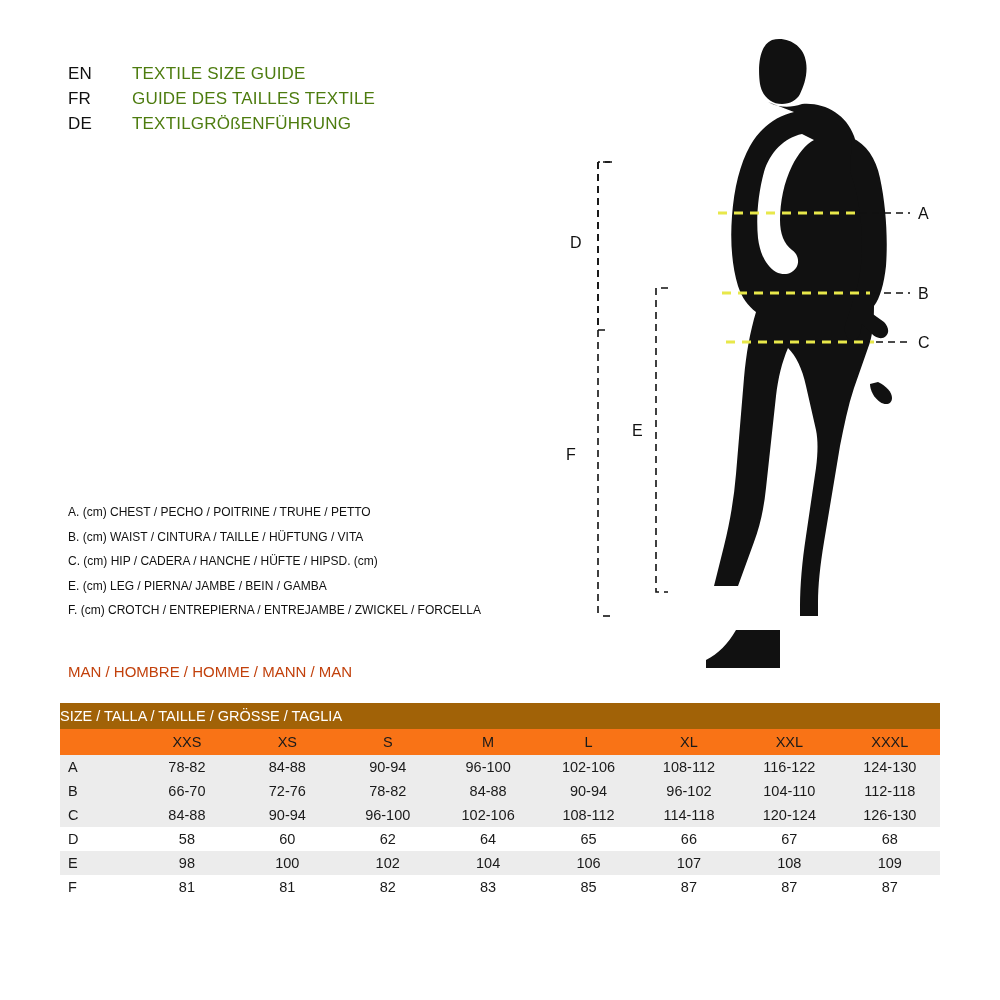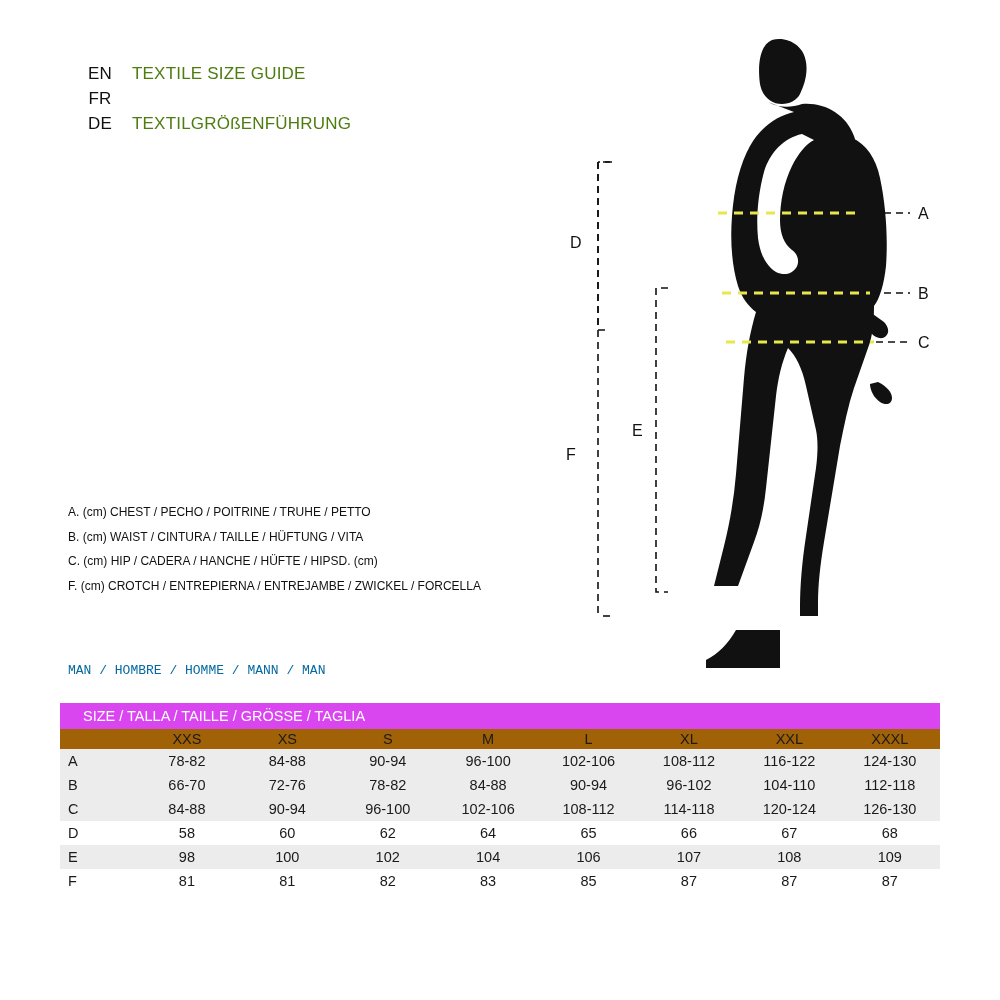--- a/index.html
+++ b/index.html
@@ -27,21 +27,20 @@
     display: flex;
     align-items: baseline;
     height: 25px;
     font-size: 17px;
     letter-spacing: 0.2px;
   }
   .title-code {
     width: 64px;
     flex: 0 0 64px;
     color: #111;
-    text-align: center;
   }
   .title-text {
     color: #4d7c0f;
   }
 
   
   #legend-block {
     position: absolute;
     left: 68px;
     top: 500px;
@@ -51,23 +50,22 @@
     font-size: 12px;
     line-height: 24.5px;
     color: #111;
     white-space: nowrap;
   }
 
   #gender-label {
     position: absolute;
     left: 68px;
     top: 663px;
-    font-size: 13px;
-    color: #0369a1;
-    font-family: Liberation Mono, monospace;
+    font-size: 15px;
+    color: #c2410c;
   }
 
   
   #figure-area {
     position: absolute;
     left: 540px;
     top: 30px;
     width: 420px;
     height: 640px;
   }
@@ -90,30 +88,30 @@
     font-size: 14.5px;
   }
   #size-table td, #size-table th {
     padding: 0;
     height: 24px;
     text-align: center;
     font-weight: normal;
     color: #1a1a1a;
   }
   #size-table .banner td {
-    background: #d946ef;
+    background: #a16207;
     color: #ffffff;
     text-align: left;
-    padding-left: 23px;
+    padding-left: 0;
     height: 26px;
     font-size: 14.5px;
   }
   #size-table .head td {
-    background: #a16207;
-    height: 20px;
+    background: #f97316;
+    height: 26px;
   }
   #size-table tr.shade td {
     background: #ececec;
   }
   #size-table tr.plain td {
     background: #ffffff;
   }
   #size-table td.rowlabel {
     text-align: left;
     padding-left: 8px;
@@ -126,31 +124,33 @@
 </head>
 <body>
 
 <div id="title-block">
   <div class="title-row">
     <span class="title-code">EN</span>
     <span class="title-text">TEXTILE SIZE GUIDE</span>
   </div>
   <div class="title-row">
     <span class="title-code">FR</span>
+    <span class="title-text">GUIDE DES TAILLES TEXTILE</span>
   </div>
   <div class="title-row">
     <span class="title-code">DE</span>
     <span class="title-text">TEXTILGRÖßENFÜHRUNG</span>
   </div>
 </div>
 
 <div id="legend-block">
   <div class="legend-row">A. (cm) CHEST / PECHO / POITRINE / TRUHE / PETTO</div>
   <div class="legend-row">B. (cm) WAIST / CINTURA / TAILLE / HÜFTUNG / VITA</div>
   <div class="legend-row">C. (cm) HIP / CADERA / HANCHE / HÜFTE / HIPSD. (cm)</div>
+  <div class="legend-row">E. (cm) LEG / PIERNA/ JAMBE / BEIN / GAMBA</div>
   <div class="legend-row">F. (cm) CROTCH / ENTREPIERNA / ENTREJAMBE / ZWICKEL / FORCELLA</div>
 </div>
 
 <div id="gender-label">MAN / HOMBRE / HOMME / MANN / MAN</div>
 
 <div id="figure-area">
   <svg width="420" height="640" viewBox="0 0 420 640" xmlns="http://www.w3.org/2000/svg">
 
     <g>
 

